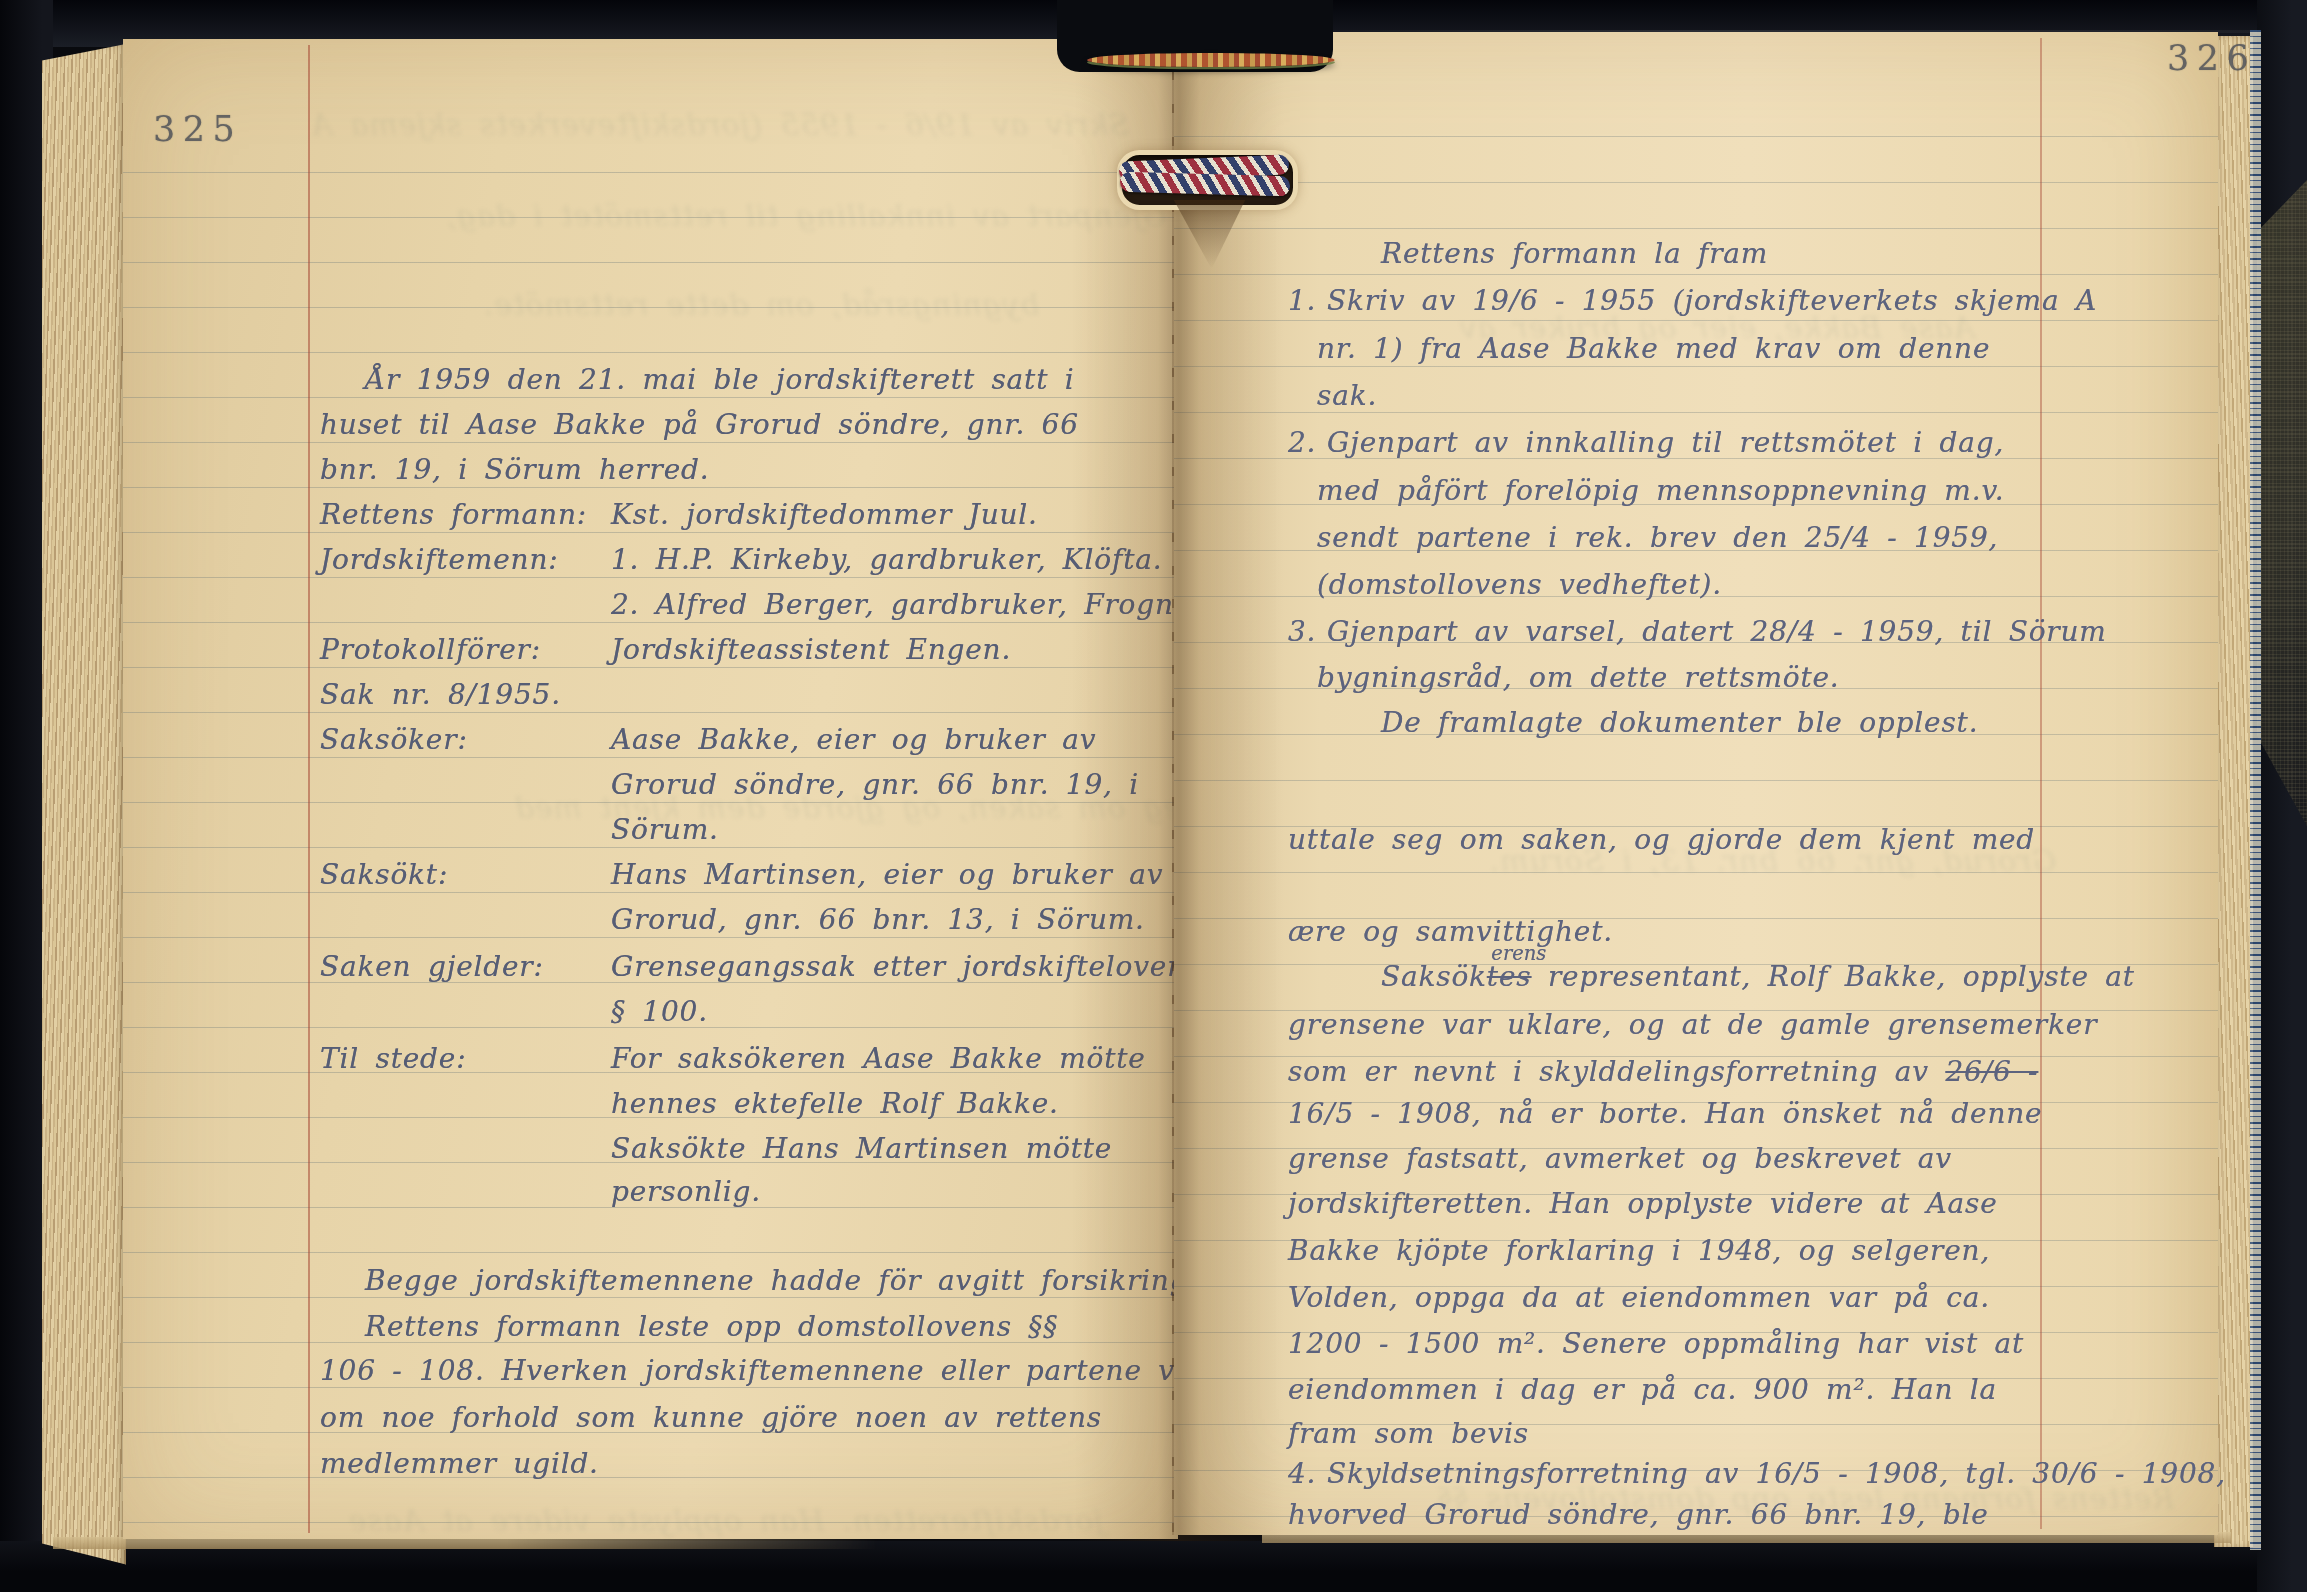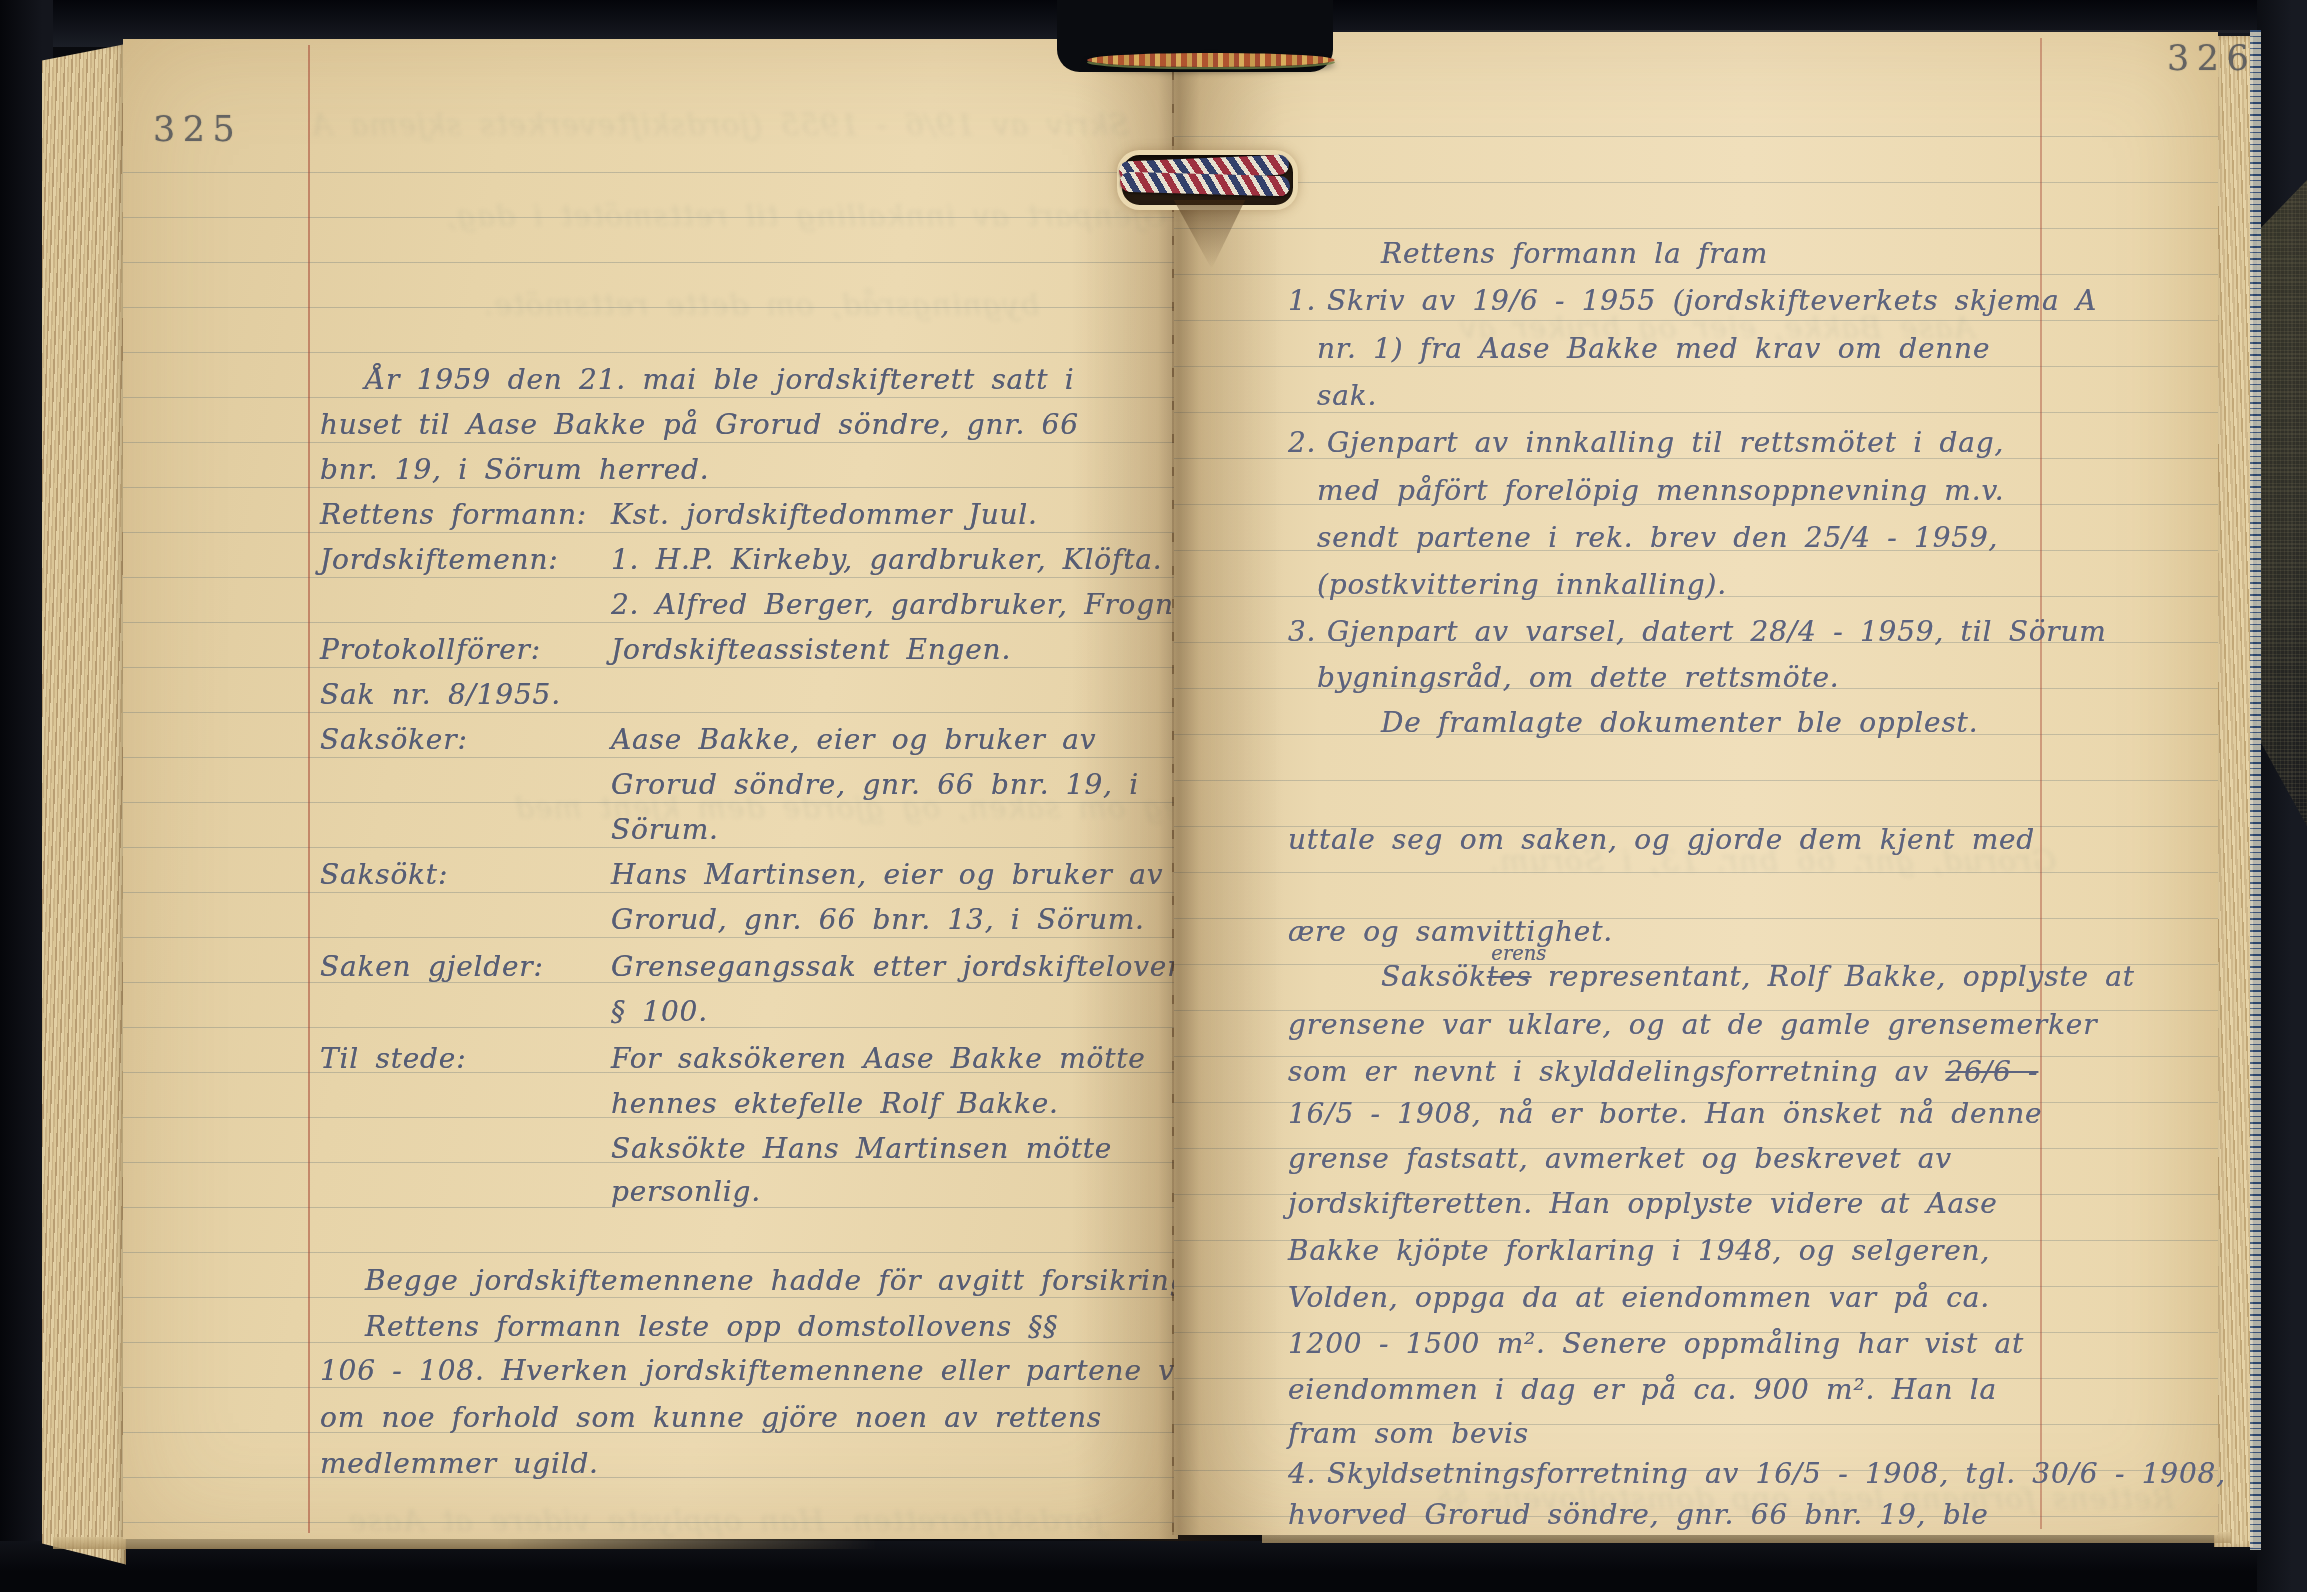--- a/index.html
+++ b/index.html
@@ -194,21 +194,21 @@
     <div class="hw rp-flush rp-item" style="top:207px">
       <span class="num">1.</span><span>Skriv av 19/6 - 1955 (jordskifteverkets skjema A</span>
     </div>
     <div class="hw rp-cont" style="top:255px">nr. 1) fra Aase Bakke med krav om denne</div>
     <div class="hw rp-cont" style="top:302px">sak.</div>
     <div class="hw rp-flush rp-item" style="top:349px">
       <span class="num">2.</span><span>Gjenpart av innkalling til rettsmötet i dag,</span>
     </div>
     <div class="hw rp-cont" style="top:397px">med påfört forelöpig mennsoppnevning m.v.</div>
     <div class="hw rp-cont" style="top:444px">sendt partene i rek. brev den 25/4 - 1959,</div>
-    <div class="hw rp-cont" style="top:491px">(postkvittering innkalling).</div>
+    <div class="hw rp-cont" style="top:491px">(domstollovens vedheftet).</div>
     <div class="hw rp-flush rp-item" style="top:538px">
       <span class="num">3.</span><span>Gjenpart av varsel, datert 28/4 - 1959, til Sörum</span>
     </div>
     <div class="hw rp-cont" style="top:584px">bygningsråd, om dette rettsmöte.</div>
     <div class="hw rp-para" style="top:629px">De framlagte dokumenter ble opplest.</div>
     <div class="hw rp-flush" style="top:746px">uttale seg om saken, og gjorde dem kjent med</div>
     <div class="hw rp-flush" style="top:838px">ære og samvittighet.</div>
     <div class="hw rp-para" style="top:883px">
       <span>Saksök</span><span class="struckwrap"><span class="ins">erens</span><span class="struck">tes</span></span><span> representant, Rolf Bakke, opplyste at</span>
     </div>

